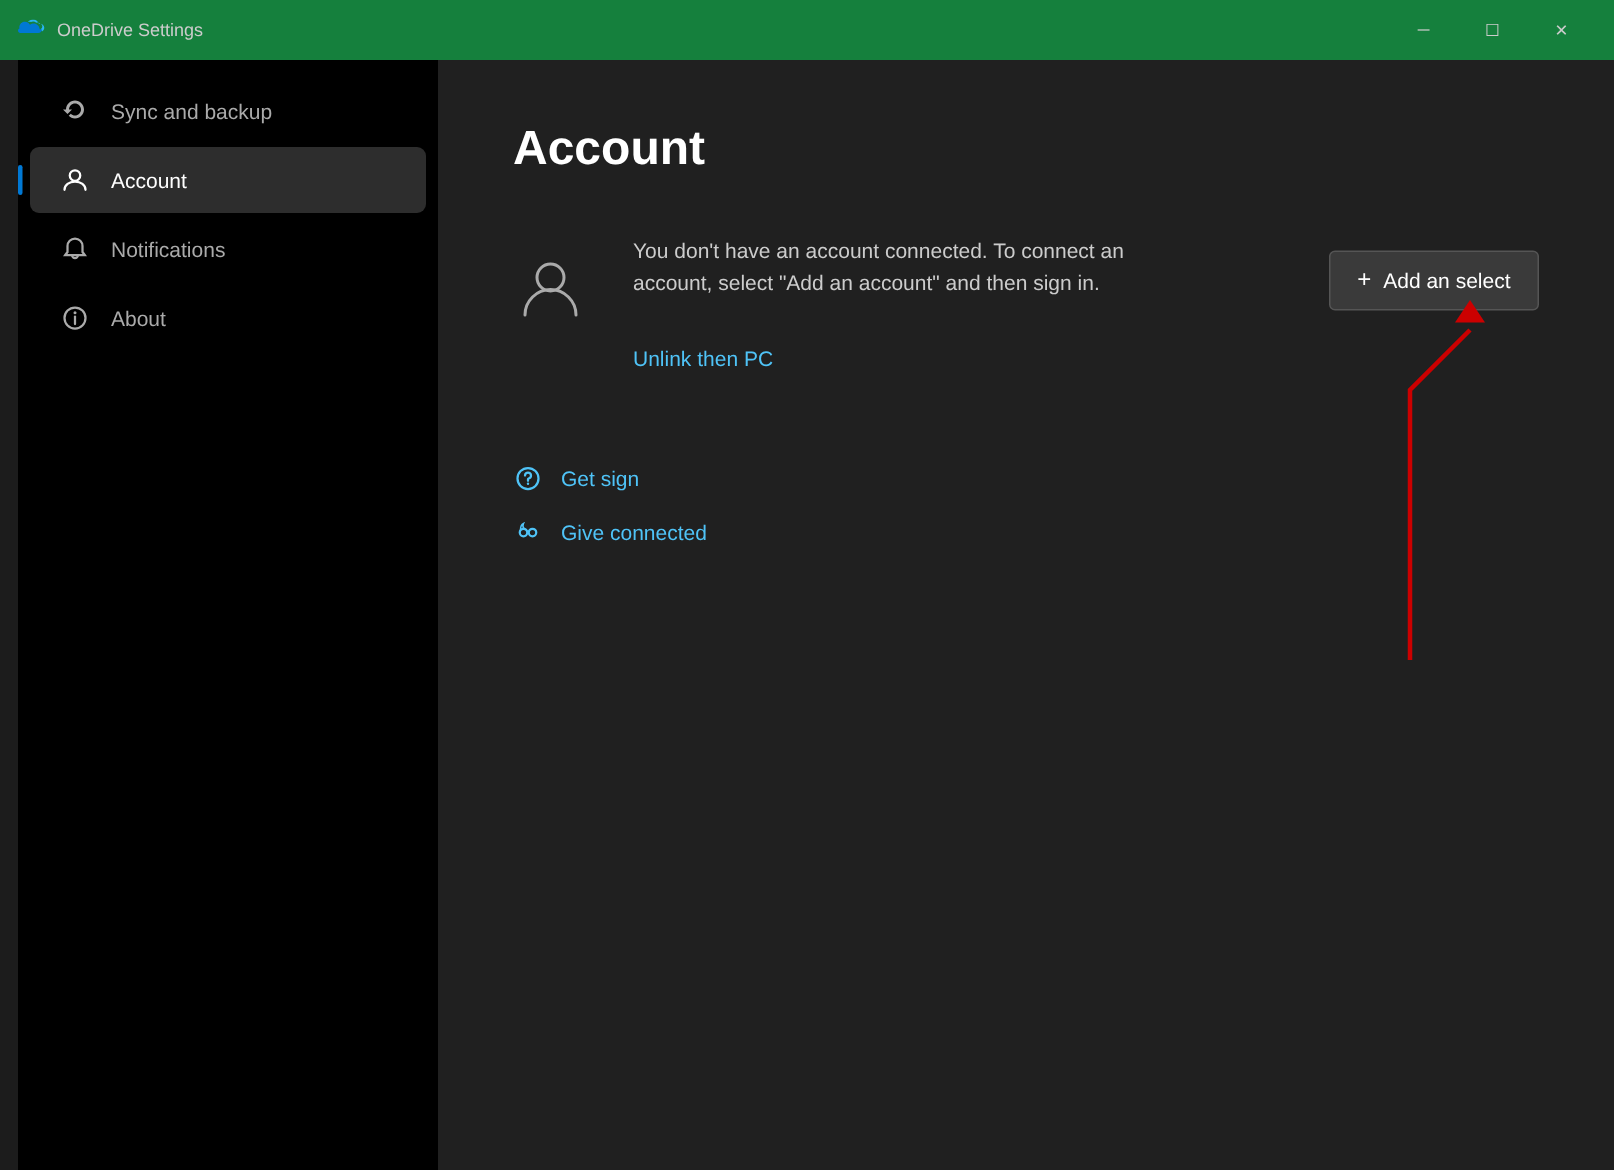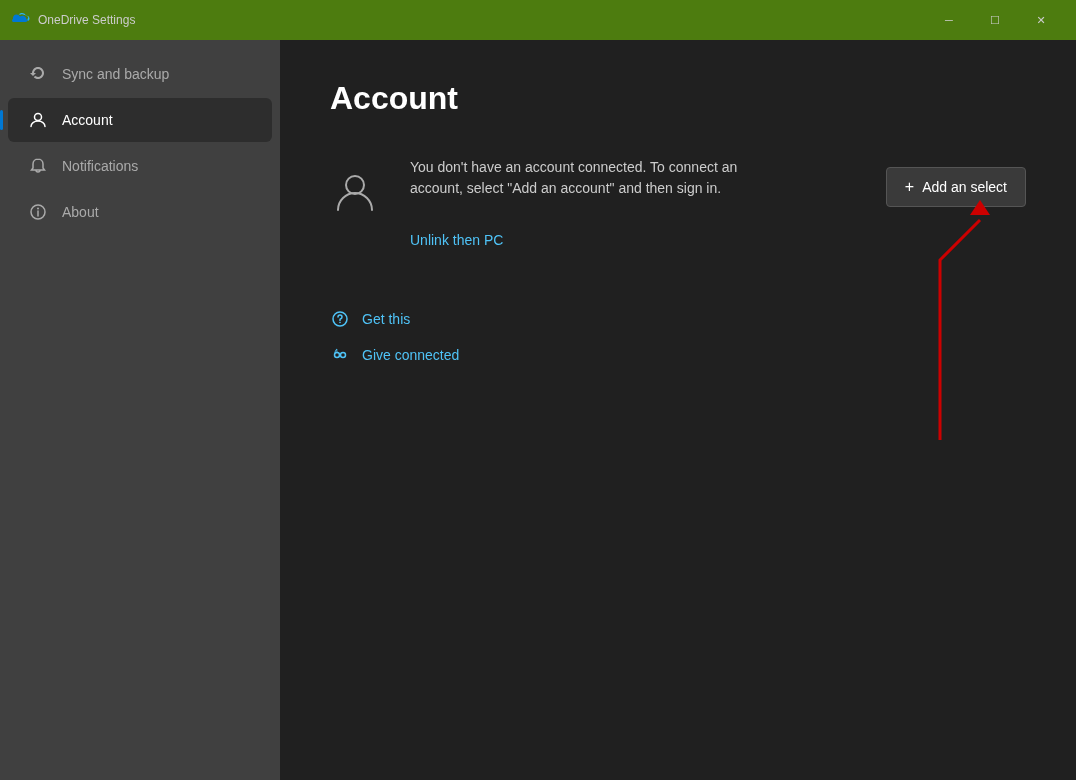--- a/index.html
+++ b/index.html
@@ -10,21 +10,21 @@
       background: #1c1c1c;
       font-family: 'Segoe UI', Arial, sans-serif;
       color: #ffffff;
       overflow: hidden;
       position: relative;
     }
 
     
     .titlebar {
       height: 40px;
-      background: #4d7c0f;
+      background: #15803d;
       display: flex;
       align-items: center;
       padding: 0 12px;
       justify-content: space-between;
       user-select: none;
     }
 
     .titlebar-left {
       display: flex;
       align-items: center;
@@ -58,23 +58,24 @@
 
     
     .app-container {
       display: flex;
       height: calc(780px - 40px);
     }
 
     
     .sidebar {
       width: 280px;
-      background: #404040;
+      background: #000000;
       padding: 10px 0;
       flex-shrink: 0;
+      margin-left: 12px;
     }
 
     .nav-item {
       display: flex;
       align-items: center;
       gap: 14px;
       padding: 12px 20px;
       cursor: pointer;
       color: #aaaaaa;
       font-size: 14px;
@@ -314,21 +315,21 @@
     <div class="help-section">
 
       <a class="help-link">
         <span class="help-icon">
           <svg width="18" height="18" viewBox="0 0 18 18" fill="none" xmlns="http://www.w3.org/2000/svg">
             <circle cx="9" cy="9" r="7" stroke="#4fc3f7" stroke-width="1.5" fill="none"></circle>
             <path d="M7 7C7 5.9 7.9 5 9 5C10.1 5 11 5.9 11 7C11 8 10.3 8.8 9.4 9C9.2 9.1 9 9.3 9 9.5V10.5" stroke="#4fc3f7" stroke-width="1.5" stroke-linecap="round" fill="none"></path>
             <circle cx="9" cy="12.5" r="0.8" fill="#4fc3f7"></circle>
           </svg>
         </span>
-        <span>Get this</span>
+        <span>Get sign</span>
       </a>
 
       <a class="help-link">
         <span class="help-icon">
           <svg width="18" height="18" viewBox="0 0 18 18" fill="none" xmlns="http://www.w3.org/2000/svg">
             <circle cx="6" cy="9" r="2.5" stroke="#4fc3f7" stroke-width="1.5" fill="none"></circle>
             <circle cx="12" cy="9" r="2.5" stroke="#4fc3f7" stroke-width="1.5" fill="none"></circle>
             <path d="M8.5 9H9.5" stroke="#4fc3f7" stroke-width="1.5"></path>
             <path d="M4 7C4 5 5 3.5 6 3C6 3 5 5 6.5 6.5" stroke="#4fc3f7" stroke-width="1" stroke-linecap="round" fill="none"></path>
           </svg>

